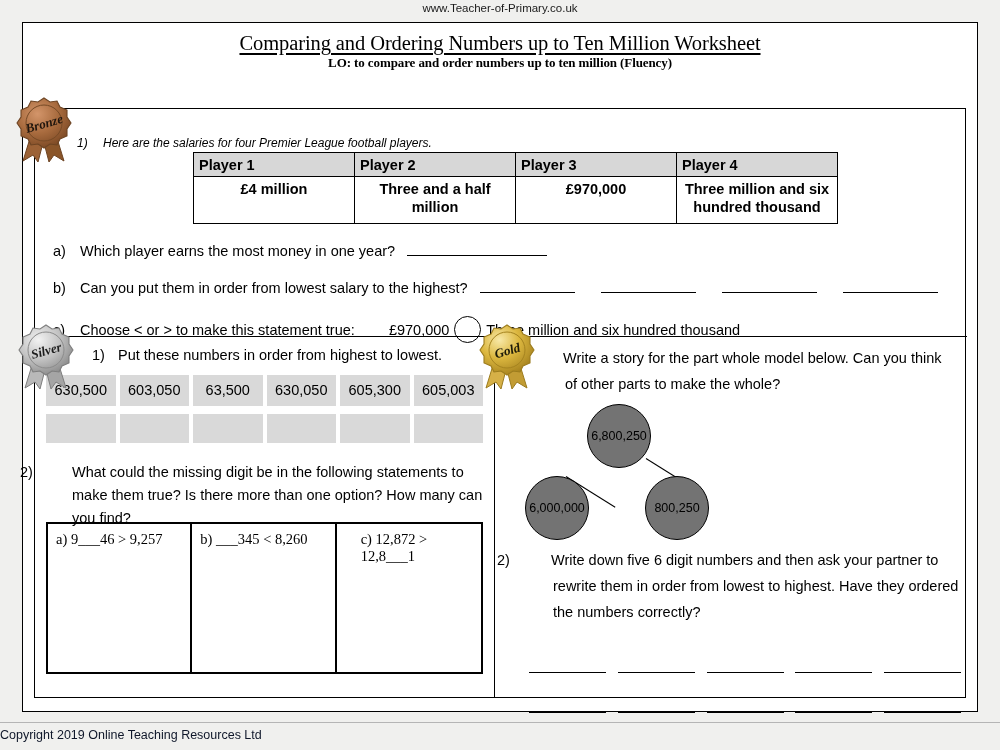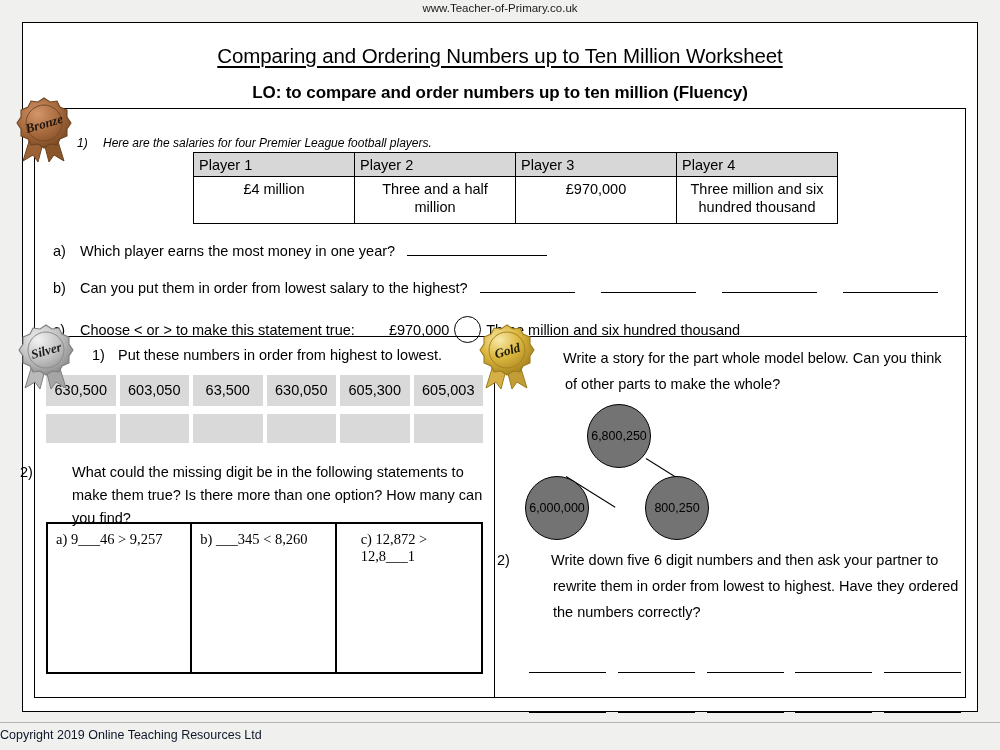--- a/index.html
+++ b/index.html
@@ -34,34 +34,34 @@
     position: absolute;
     left: 22px;
     top: 22px;
     width: 956px;
     height: 690px;
     box-sizing: border-box;
     border: 1.5px solid #000;
     background: #fff;
   }
   .titles {
-    padding-top: 21px;
+    padding-top: 9px;
     text-align: center;
+    font-family: Liberation Serif, serif;
   }
   .worksheet-title {
     font-size: 20.5px;
     letter-spacing: -0.1px;
     text-decoration: underline;
     text-underline-offset: 3px;
     color: #000;
   }
   .lo-line {
-    font-size: 17px;
+    font-size: 13px;
     font-weight: bold;
-    margin-top: 15px;
     letter-spacing: -0.1px;
   }
 
   
   .body-frame {
     position: absolute;
     left: 11px;
     top: 85px;
     width: 932px;
     height: 590px;
@@ -110,21 +110,21 @@
     position: absolute;
     left: 158px;
     top: 43px;
     border-collapse: collapse;
     width: 645px;
     table-layout: fixed;
   }
   table.salary th, table.salary td {
     border: 1.2px solid #000;
     font-size: 14.5px;
-    font-weight: normal;
+    font-weight: bold;
     height: 21px;
     padding: 1px 5px;
   }
   table.salary th {
     background: #d7d7d7;
     text-align: left;
   }
   table.salary td {
     text-align: center;
     height: 42px;

